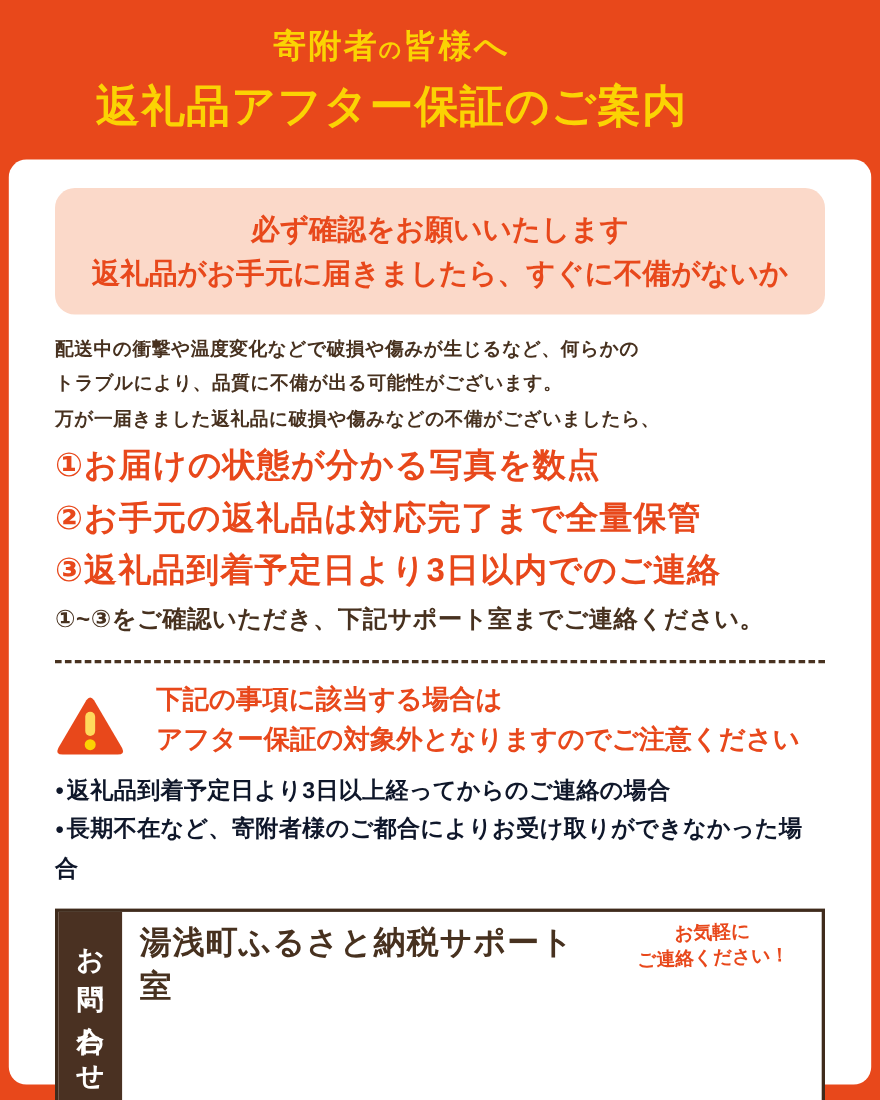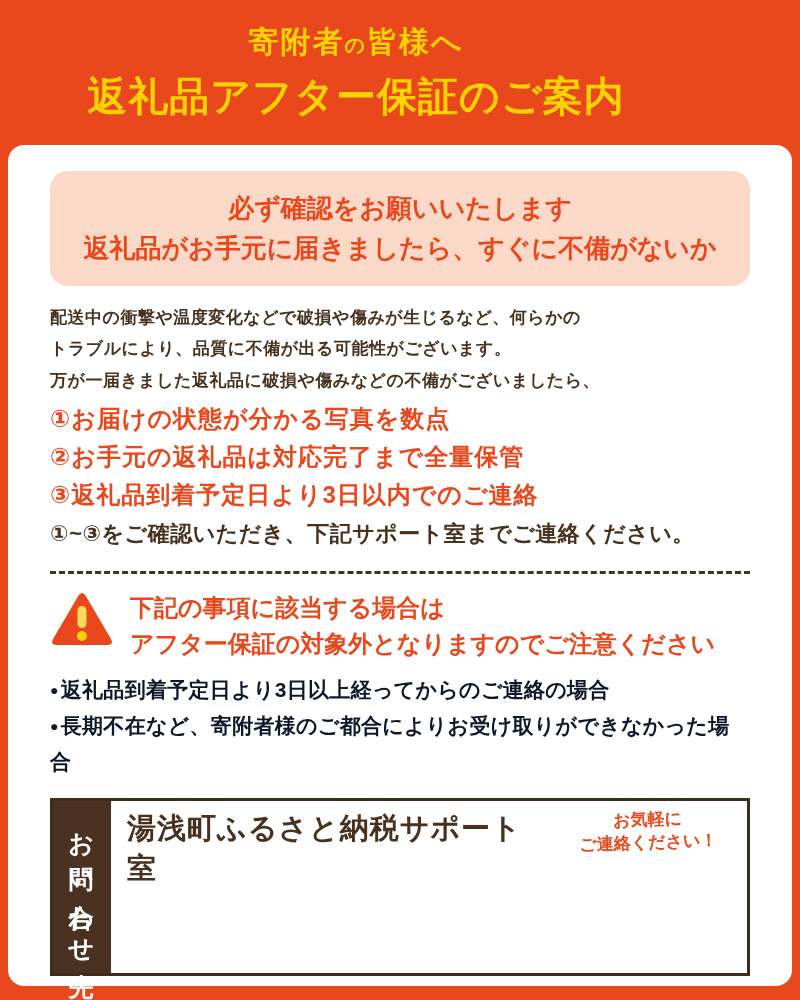--- a/index.html
+++ b/index.html
@@ -26,26 +26,26 @@
     padding:17px 8px;text-align:center;
     color:#E8481B;font-weight:bold;font-size:26px;line-height:1.55;
   }
   
   .paragraph{
     margin-top:16px;color:#47311F;font-weight:600;
     font-size:17px;line-height:1.86;letter-spacing:0.5px;
   }
   
   .steps{margin-top:4px;}
-  .step{color:#E8481B;font-weight:bold;font-size:24px;line-height:1.57;letter-spacing:1px;}
+  .step{color:#E8481B;font-weight:bold;font-size:30px;line-height:1.57;letter-spacing:1px;}
   .steps-note{margin-top:6px;color:#47311F;font-weight:600;font-size:22px;letter-spacing:0.5px;}
   
   .dashed{border:none;border-top:3px dashed #47311F;margin:22px 0 16px 0;}
   
-  .caution{display:flex;align-items:flex-start;gap:16px;}
+  .caution{display:flex;align-items:flex-end;gap:28px;}
   .caution-icon{width:64px;height:60px;flex:0 0 auto;}
   .caution-text{color:#E8481B;font-weight:bold;font-size:24px;line-height:1.5;}
   .bullets{margin-top:10px;}
   .bullet{color:#0f172a;font-weight:bold;font-size:21px;line-height:1.7;letter-spacing:0.3px;}
   .bullet::before{content:"●";font-size:14px;vertical-align:2px;margin-right:2px;}
   
   .contact{
     margin-top:18px;border:3px solid #3F2B1C;display:flex;
     height:172px;background:#fff;
   }

